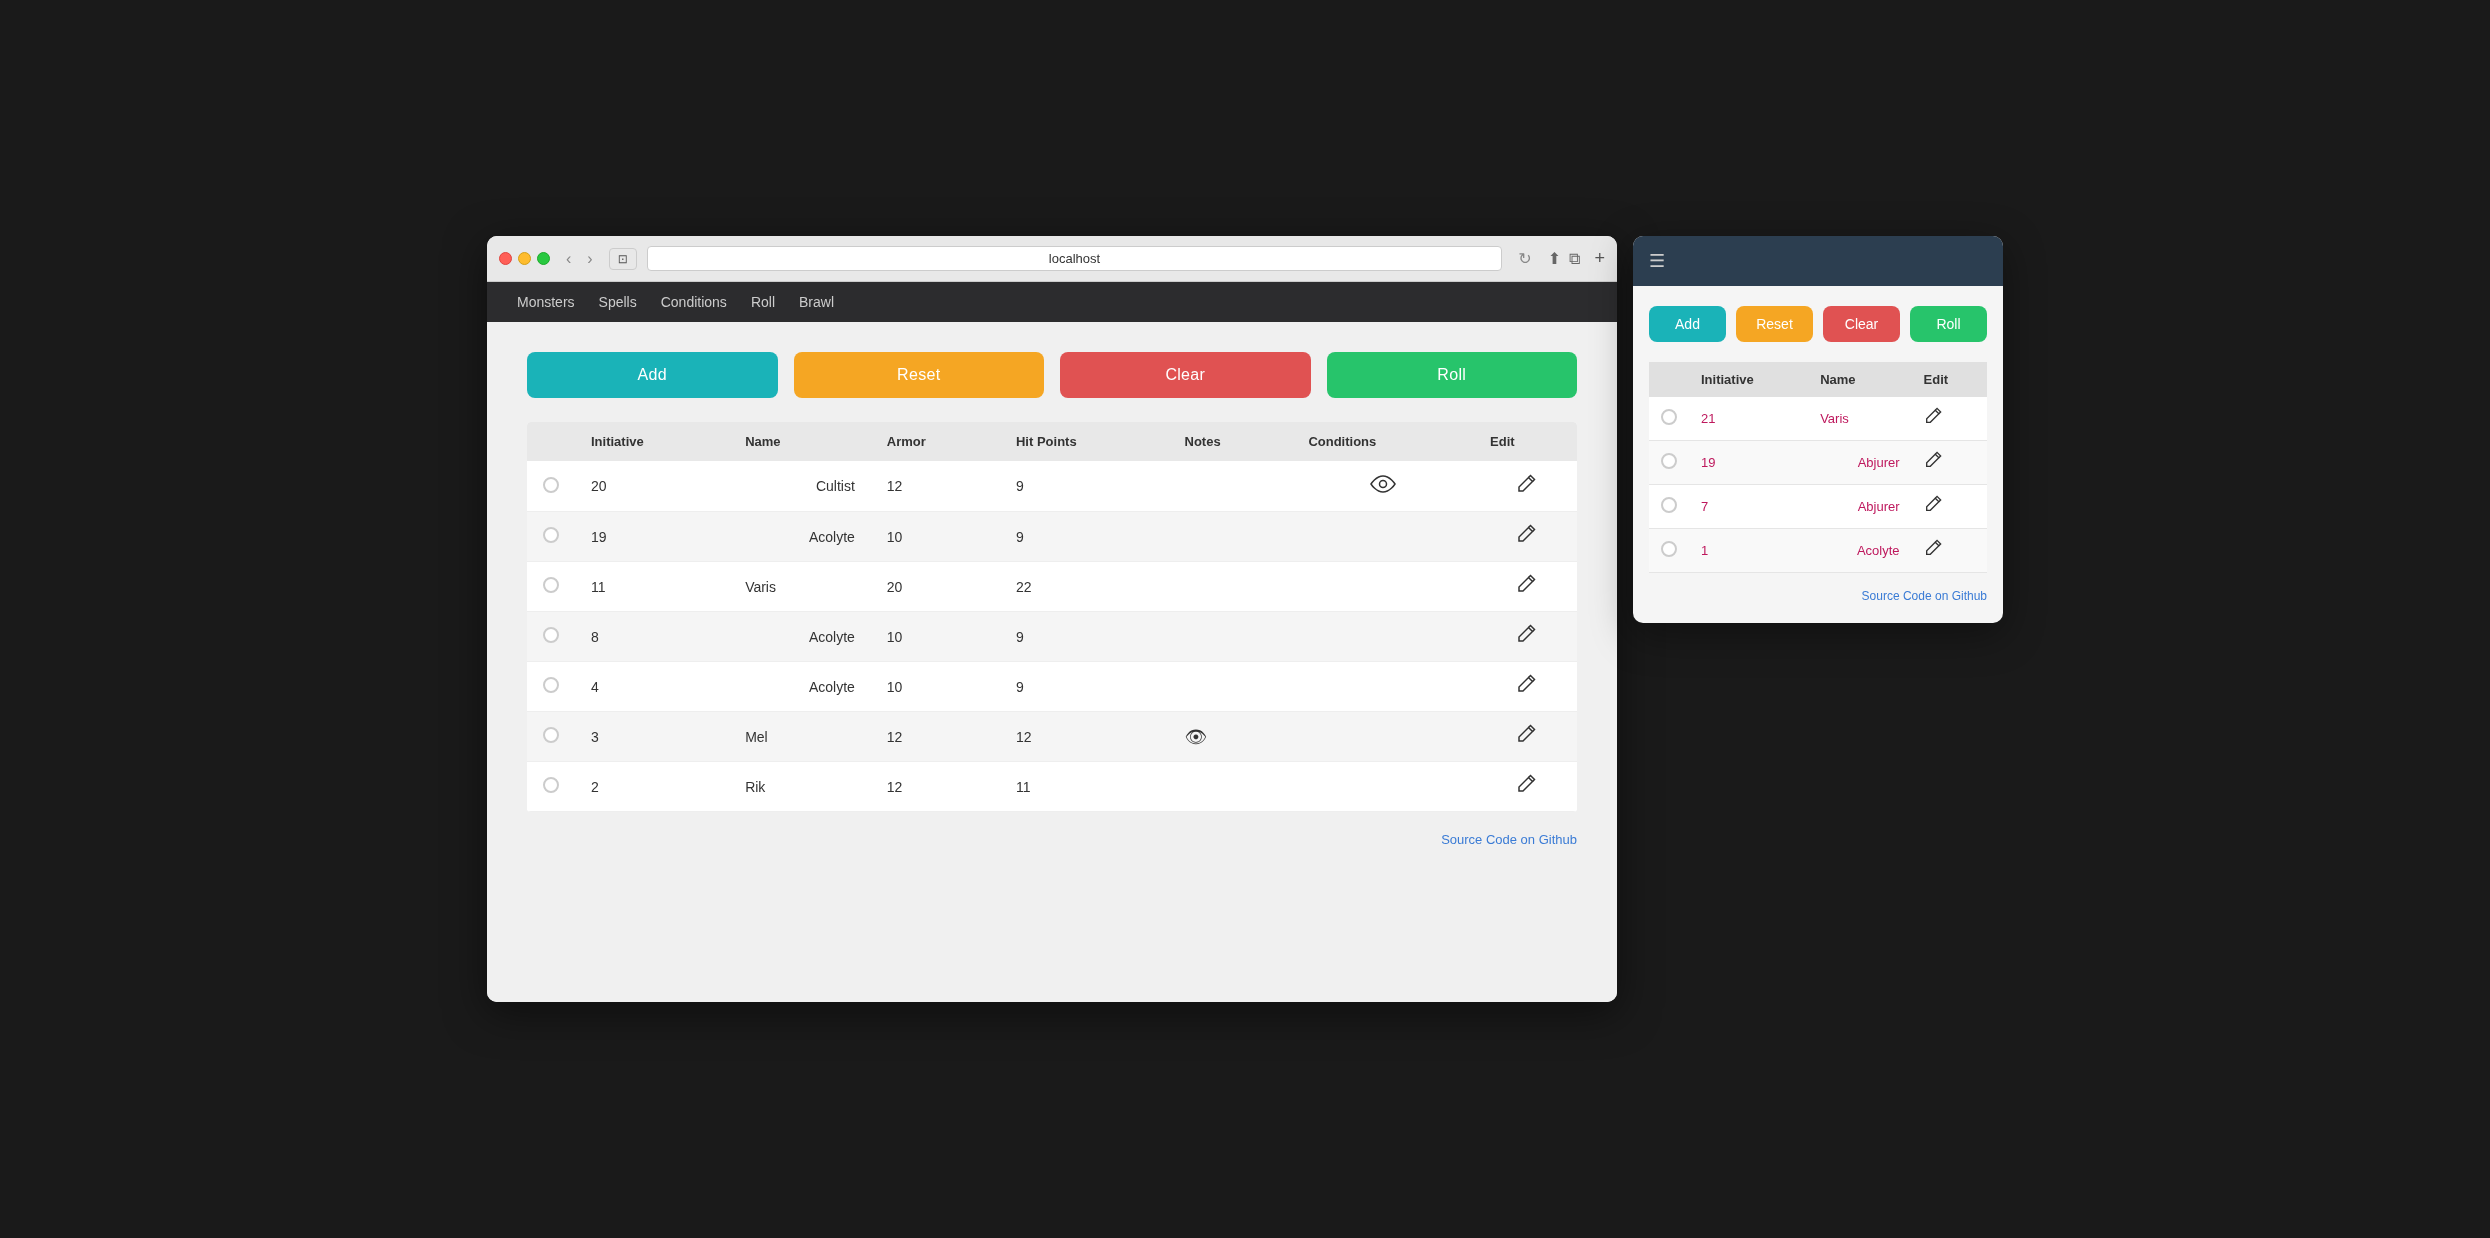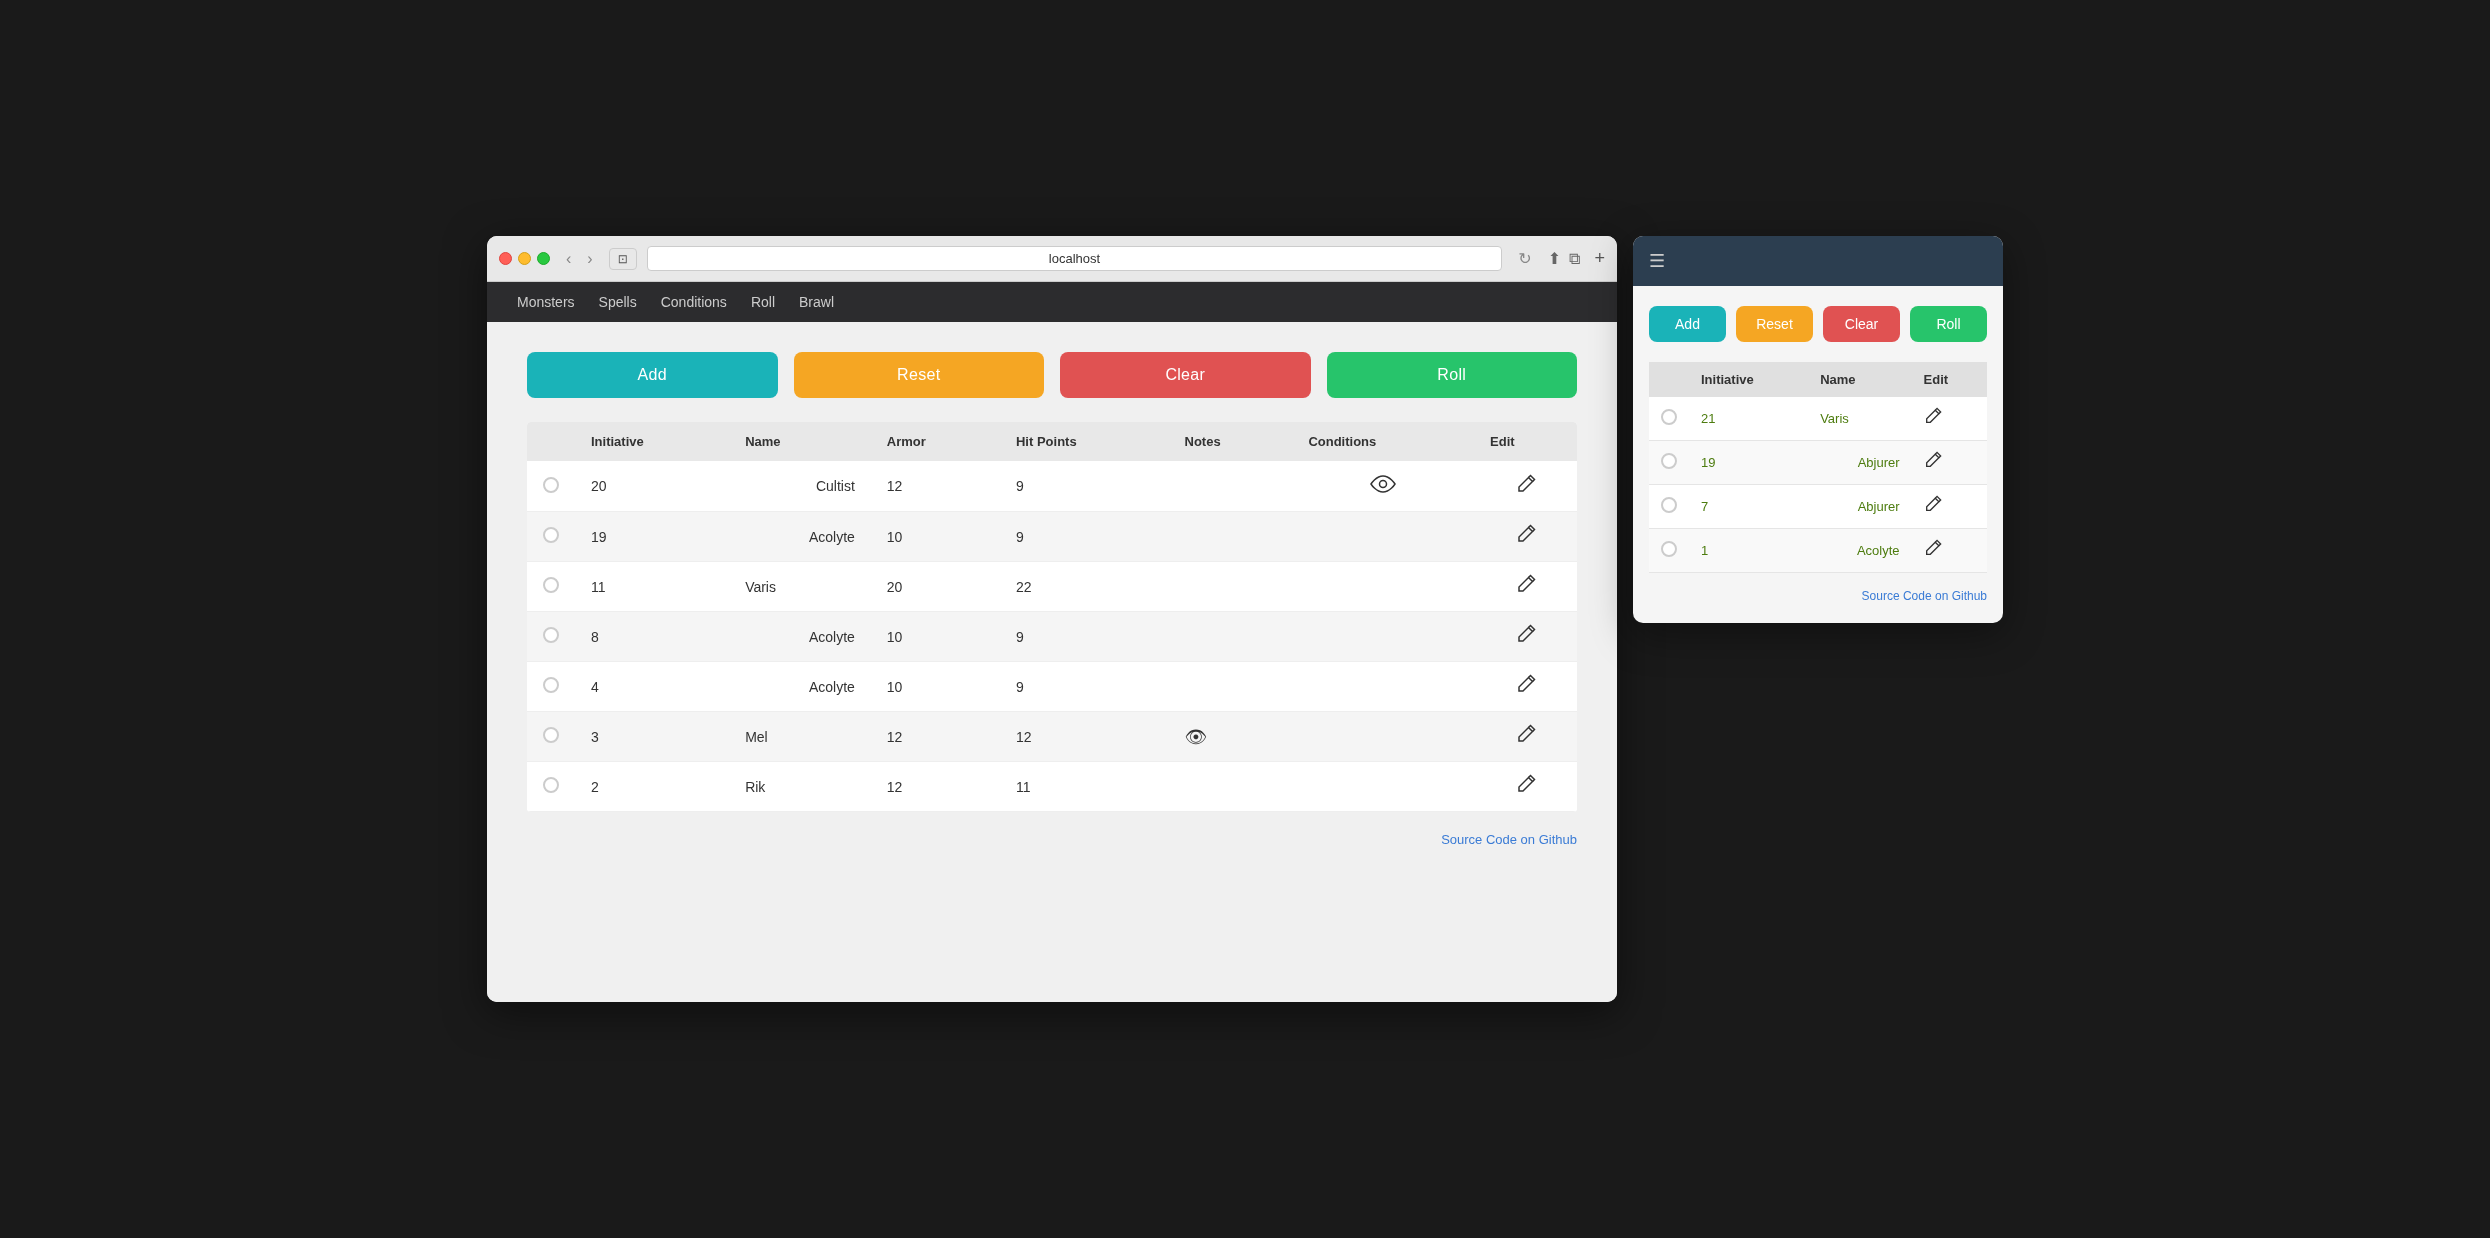--- a/index.html
+++ b/index.html
@@ -278,21 +278,21 @@
       background: #e0e0e0;
       padding: 10px 12px;
       text-align: left;
       font-weight: 600;
       color: #333;
       font-size: 13px;
     }
 
     .side-table td {
       padding: 10px 12px;
-      color: #4d7c0f;
+      color: #be185d;
       font-size: 13px;
       border-bottom: 1px solid #e5e5e5;
     }
 
     .side-table tr:nth-child(even) td {
       background: #f9f9f9;
     }
 
     .side-table tr:nth-child(odd) td {
       background: #fff;

